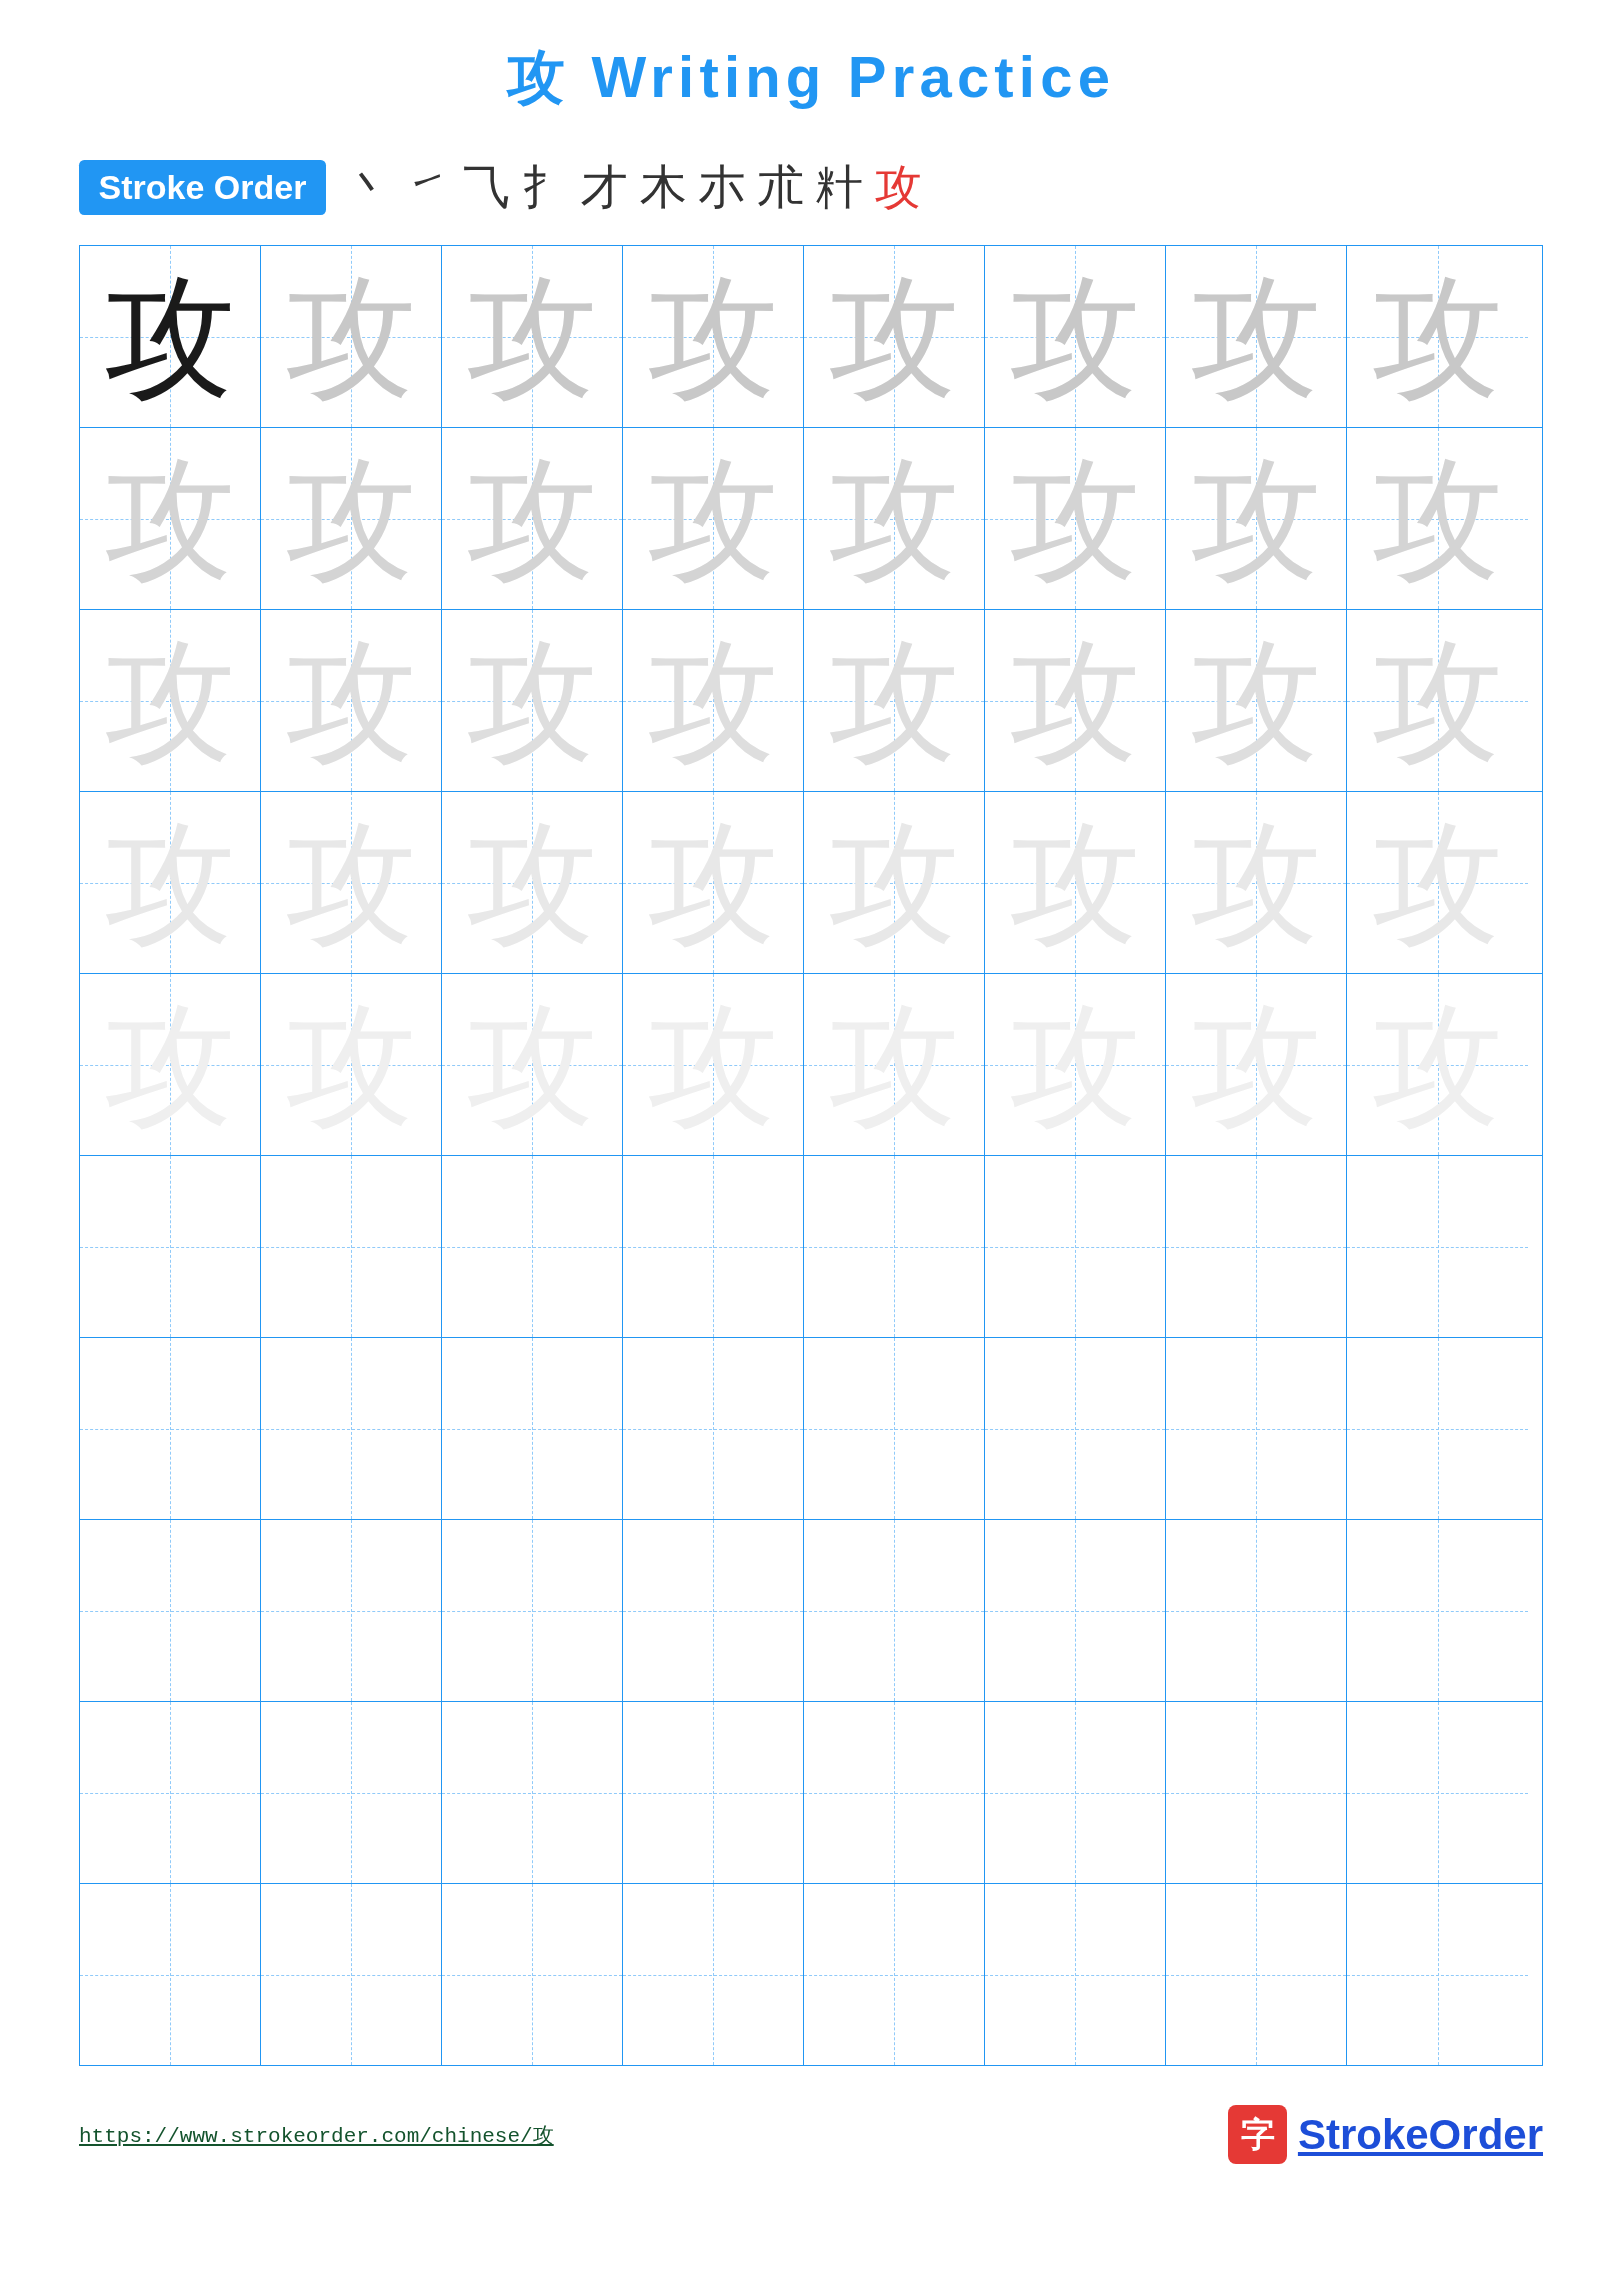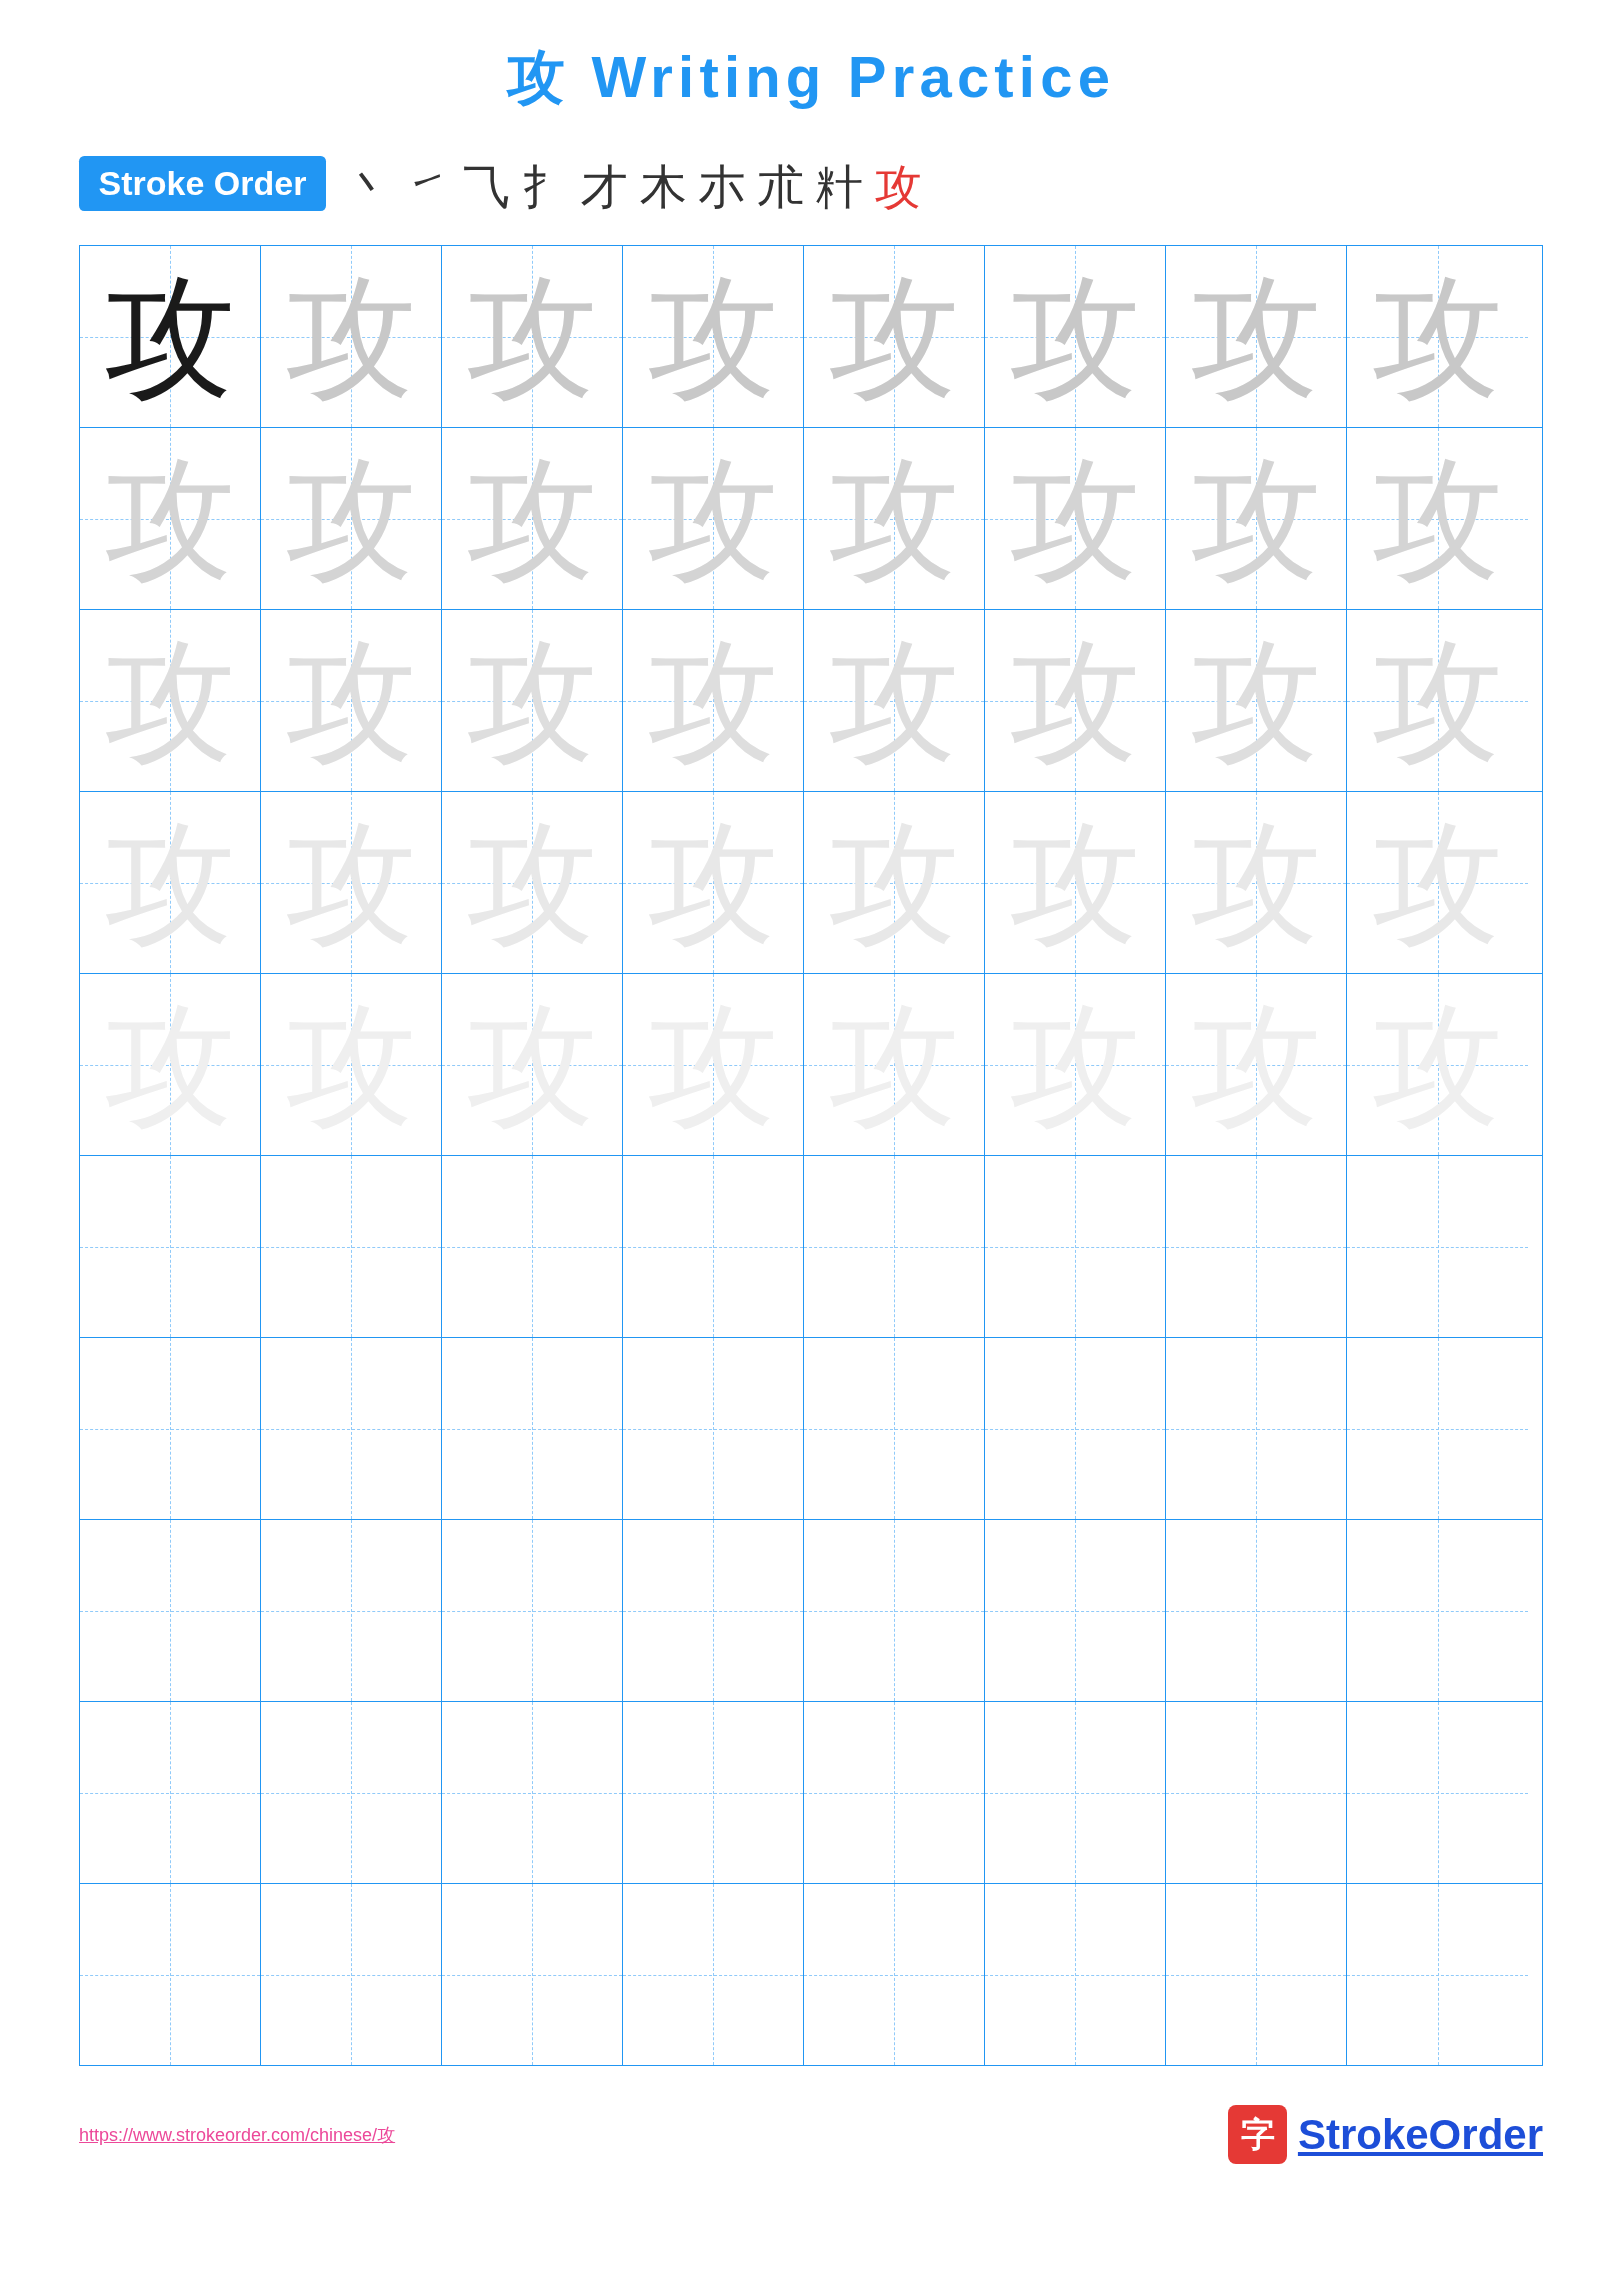--- a/index.html
+++ b/index.html
@@ -19,21 +19,21 @@
       font-size: 58px;
       font-weight: bold;
       color: #2196F3;
       text-align: center;
       margin-bottom: 39px;
       letter-spacing: 5.2px;
     }
 
     .stroke-order-row {
       display: flex;
-      align-items: flex-start;
+      align-items: center;
       width: 100%;
       margin-bottom: 26px;
       gap: 19.6px;
     }
 
     .stroke-order-badge {
       background: #2196F3;
       color: white;
       font-size: 34px;
       font-weight: bold;
@@ -143,22 +143,23 @@
 
     .footer {
       display: flex;
       justify-content: space-between;
       align-items: center;
       width: 100%;
       margin-top: 39px;
     }
 
     .footer-url {
-      font-size: 18px;
-      color: #ec4899;
+      font-size: 21px;
+      color: #14532d;
+      font-family: Liberation Mono, monospace;
     }
 
     .footer-logo {
       display: flex;
       align-items: center;
       gap: 10.5px;
     }
 
     .footer-logo-icon {
       width: 59px;

